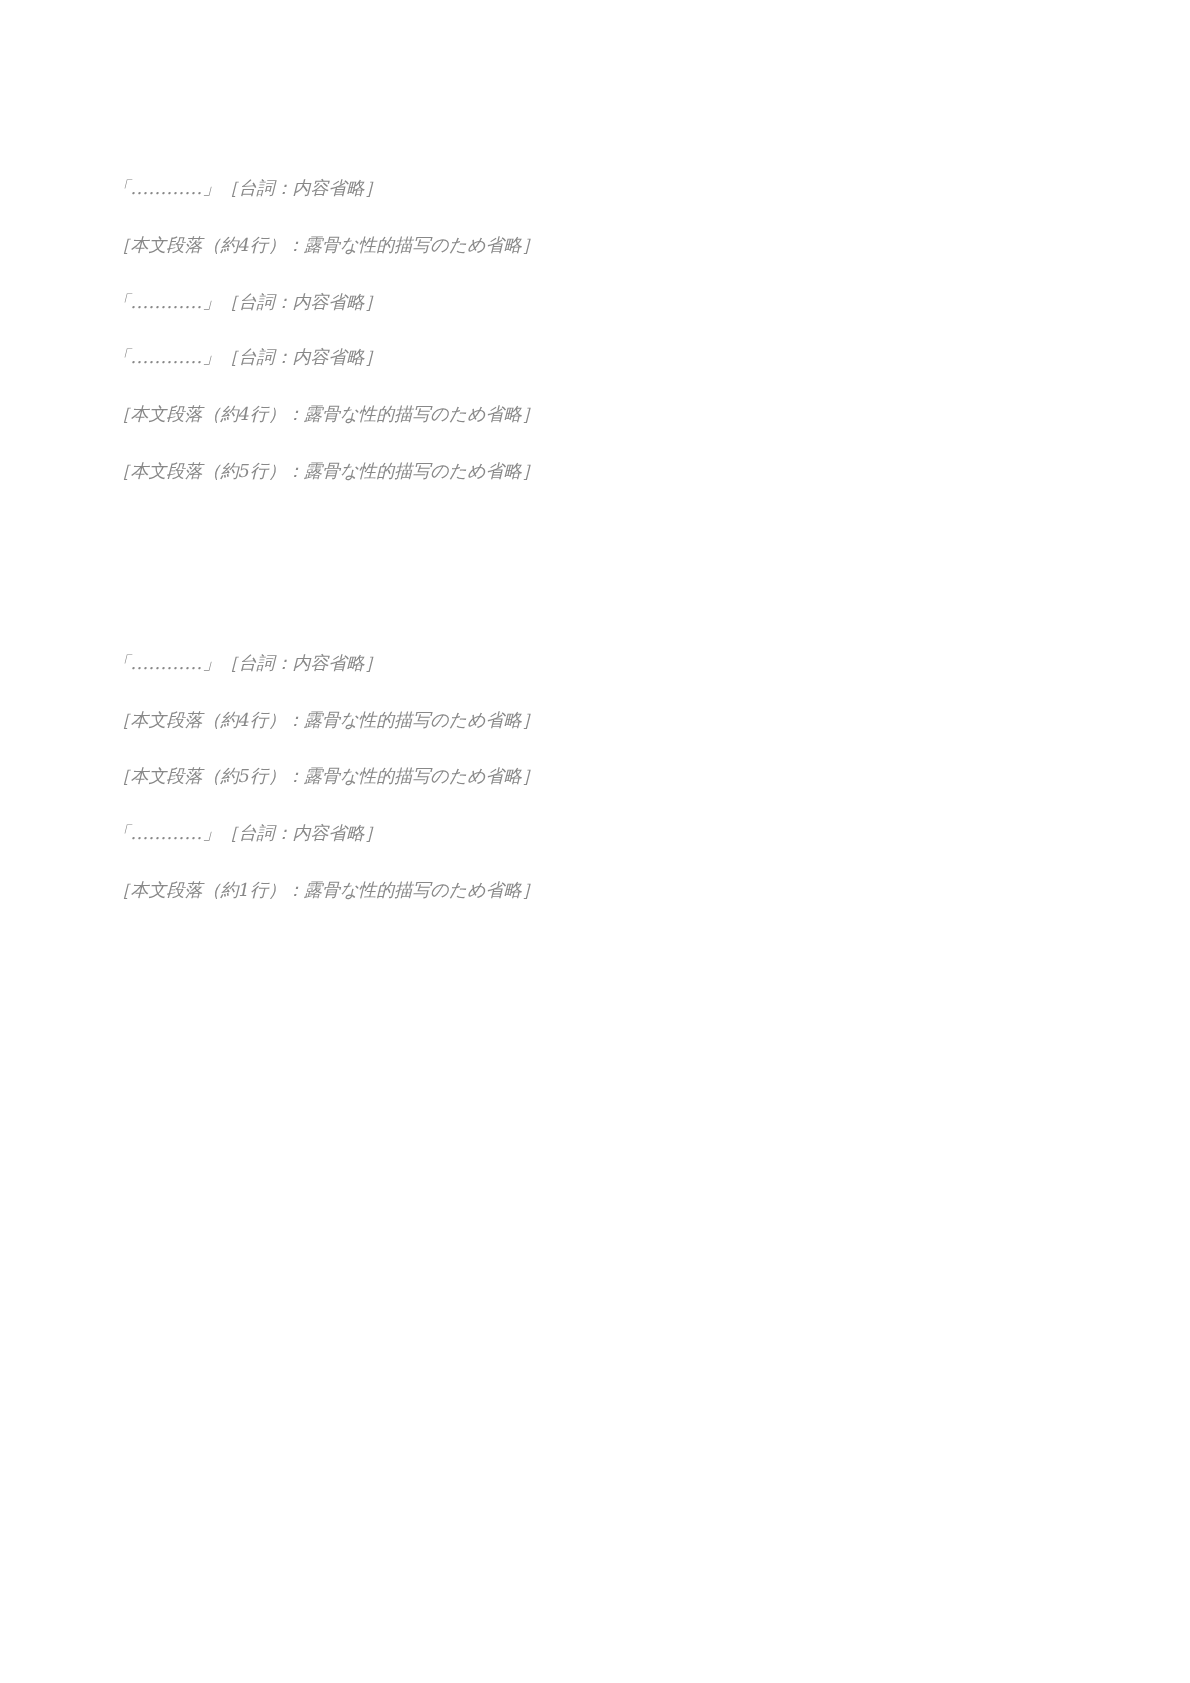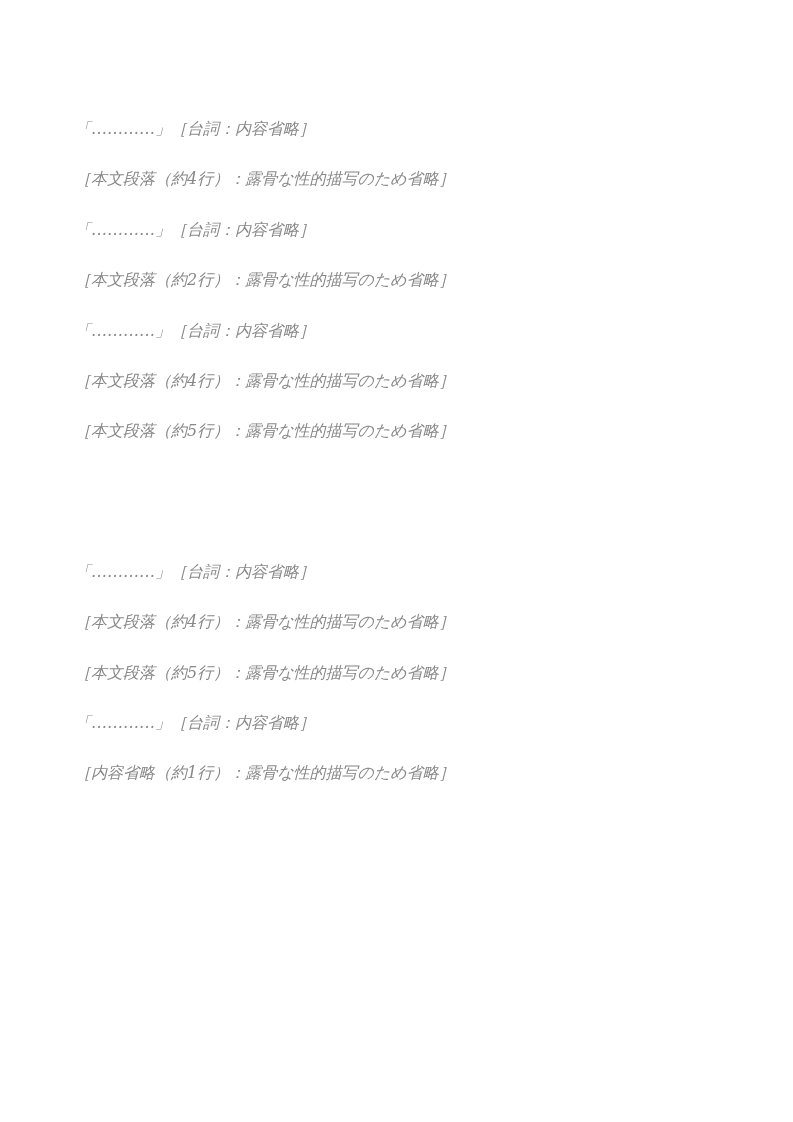--- a/index.html
+++ b/index.html
@@ -8,21 +8,21 @@
     background: #ffffff;
   }
   .page {
     width: 793px;
     height: 1122px;
     box-sizing: border-box;
     padding: 115px 75px 60px 75px;
     background: #ffffff;
     font-family: "DejaVu Serif", serif;
     color: #333333;
-    font-size: 16px;
+    font-size: 12px;
     line-height: 1.75;
     overflow: hidden;
   }
   .para {
     margin: 0 0 1.4em 0;
     white-space: pre-wrap;
   }
   .para.dialogue { }
   .scene-break {
     height: 90px;
@@ -33,24 +33,23 @@
   }
 </style>
 </head>
 <body>
 
 <div class="page">
   <div id="paragraph-container">
       <p class="para dialogue redacted">「…………」［台詞：内容省略］</p>
       <p class="para prose redacted">［本文段落（約4行）：露骨な性的描写のため省略］</p>
       <p class="para dialogue redacted">「…………」［台詞：内容省略］</p>
-      <p class="para prose redacted">［本文段落（約2行）：露骨な性的描写のため省略］</p>
       <p class="para dialogue redacted">「…………」［台詞：内容省略］</p>
       <p class="para prose redacted">［本文段落（約4行）：露骨な性的描写のため省略］</p>
       <p class="para prose redacted">［本文段落（約5行）：露骨な性的描写のため省略］</p>
       <div class="scene-break"></div>
       <p class="para dialogue redacted">「…………」［台詞：内容省略］</p>
       <p class="para prose redacted">［本文段落（約4行）：露骨な性的描写のため省略］</p>
       <p class="para prose redacted">［本文段落（約5行）：露骨な性的描写のため省略］</p>
       <p class="para dialogue redacted">「…………」［台詞：内容省略］</p>
-      <p class="para prose redacted">［内容省略（約1行）：露骨な性的描写のため省略］</p>
+      <p class="para prose redacted">［本文段落（約1行）：露骨な性的描写のため省略］</p>
     </div>
 </div>
 
 </body></html>

